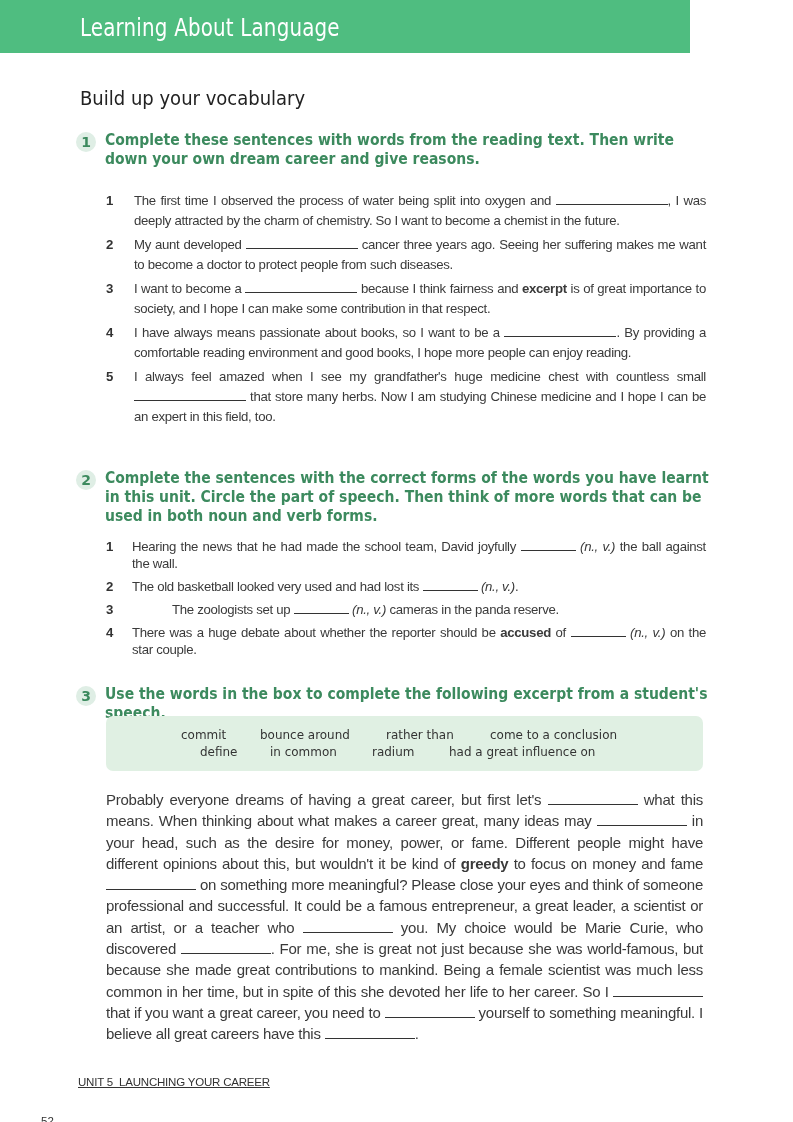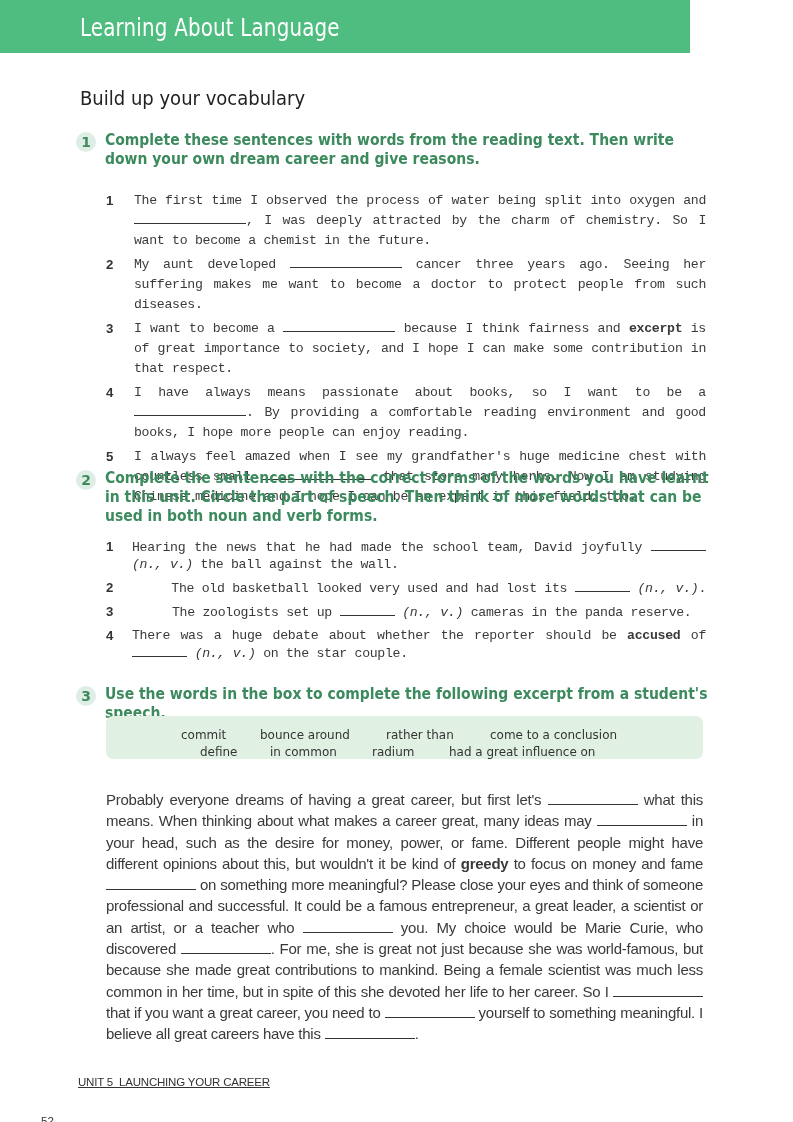--- a/index.html
+++ b/index.html
@@ -38,31 +38,31 @@
       margin-left: 9px; width: 615px;
       font-family: "DejaVu Sans", sans-serif; font-size: 15.5px; font-weight: bold;
       color: #3c8a5e; line-height: 19px;
       transform: scaleX(0.9); transform-origin: left top;
       width: 680px;
     }
 
     .list { position: absolute; left: 106px; width: 600px; }
     .item { display: flex; font-size: 13.2px; line-height: 20px; letter-spacing: -0.3px; }
     .item .n { width: 28px; flex-shrink: 0; font-weight: bold; color: #333; }
-    .item .t { flex: 1; text-align: justify; font-family: Liberation Mono, monospace; }
+    .item .t { flex: 1; text-align: justify; }
     .blank { display: inline-block; border-bottom: 1px solid #333; height: 13px; vertical-align: baseline; }
     .b110 { width: 112px; }
     .b55 { width: 55px; }
     .b85 { width: 90px; }
 
     .list2 .item { line-height: 17px; }
     .list2 .item .n { width: 26px; }
 
     .wordbox {
-      position: absolute; left: 106px; top: 716px; width: 597px; height: 43px;
+      position: absolute; left: 106px; top: 716px; width: 597px; height: 55px;
       background: #e0f0e3; border-radius: 7px;
       font-family: "DejaVu Sans", sans-serif; font-size: 13px; color: #333;
     }
     .wb-word { position: absolute; white-space: nowrap; transform: scaleX(0.92); transform-origin: left center; }
 
     .passage {
       position: absolute; left: 106px; top: 789px; width: 597px;
       font-size: 15px; line-height: 21.3px; text-align: justify; letter-spacing: -0.25px;
     }
 
@@ -115,21 +115,21 @@
   <div class="task-text">Complete the sentences with the correct forms of the words you have learnt in this unit. Circle the part of speech. Then think of more words that can be used in both noun and verb forms.</div>
 </div>
 
 <div class="list list2" style="top:538px;">
   <div class="item" style="margin-bottom:6px;">
     <span class="n">1</span>
     <span class="t"><span>Hearing the news that he had made the school team, David joyfully </span><span class="blank b55"></span> <i>(n., v.)</i><span> the ball against the wall.</span></span>
   </div>
   <div class="item" style="margin-bottom:6px;">
     <span class="n">2</span>
-    <span class="t" style="text-align:right;"><span>The old basketball looked very used and had lost its </span><span class="blank b55"></span> <i>(n., v.)</i><span>.</span></span>
+    <span class="t" style="text-align:left;"><span>The old basketball looked very used and had lost its </span><span class="blank b55"></span> <i>(n., v.)</i><span>.</span></span>
   </div>
   <div class="item" style="margin-bottom:6px;">
     <span class="n">3</span>
     <span class="t" style="text-align:left;margin-left:40px;"><span>The zoologists set up </span><span class="blank b55"></span> <i>(n., v.)</i><span> cameras in the panda reserve.</span></span>
   </div>
   <div class="item">
     <span class="n">4</span>
     <span class="t"><span>There was a huge debate about whether the reporter should be </span><b>accused</b><span> of </span><span class="blank b55"></span> <i>(n., v.)</i><span> on the star couple.</span></span>
   </div>
 </div>

